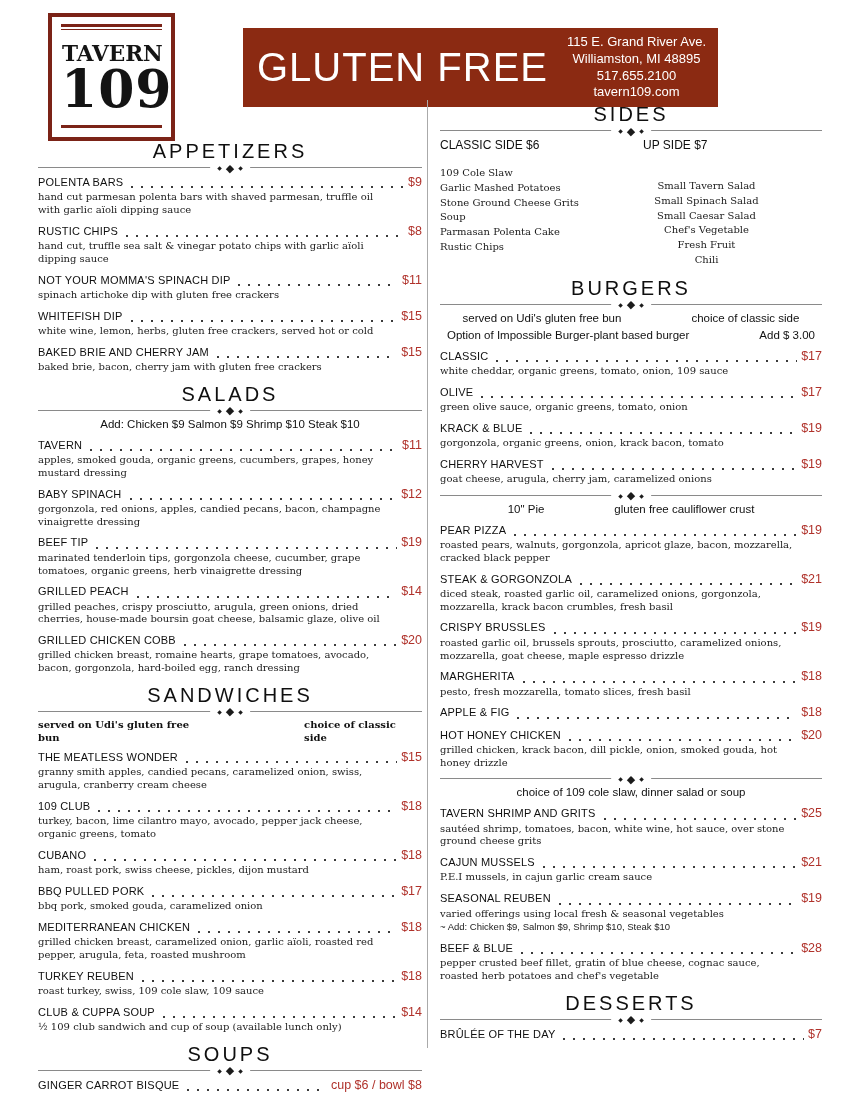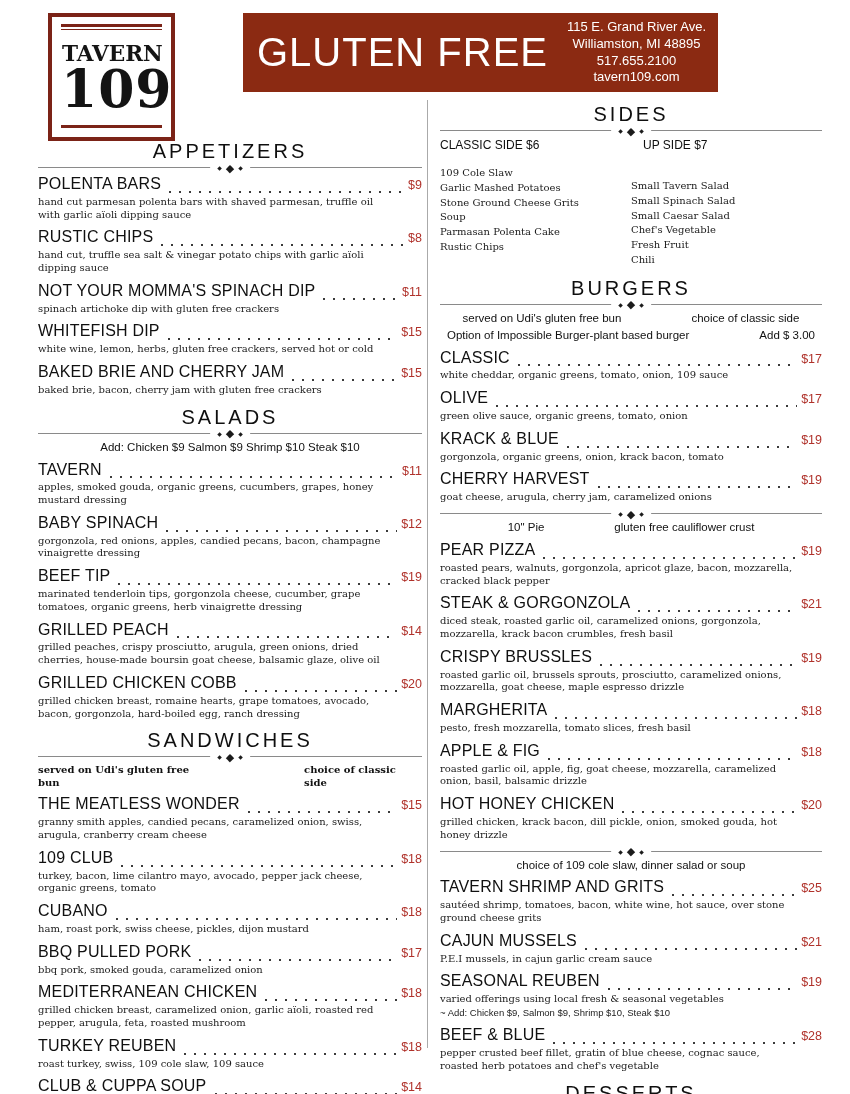--- a/index.html
+++ b/index.html
@@ -19,21 +19,21 @@
         border:4px solid var(--logo-border);background:#fff;padding:7px 9px;
         display:flex;flex-direction:column;justify-content:space-between;}
   .logo-rules{display:block;}
   .lg-thick{height:3px;background:var(--logo-border);margin-bottom:2px;}
   .lg-thin{height:1px;background:var(--logo-border);}
   .logo-mid{text-align:center;}
   .logo-tavern{font-family:"DejaVu Serif",serif;font-weight:bold;font-size:22px;
                letter-spacing:0px;line-height:1;transform:scaleX(.98);display:block;}
   .logo-109{font-family:"DejaVu Serif",serif;font-weight:bold;font-size:52px;
             line-height:.95;letter-spacing:1px;display:block;}
-  .banner{position:absolute;left:243px;top:13px;width:475px;height:79px;
+  .banner{position:absolute;left:243px;top:28px;width:475px;height:79px;
           background:var(--maroon);color:#fff;display:flex;align-items:center;
           justify-content:space-between;padding:0 12px 0 14px;}
   .banner-title{font-size:40px;letter-spacing:1px;font-weight:400;white-space:nowrap;}
   .banner-addr{text-align:center;font-size:13px;line-height:1.28;white-space:nowrap;}
 
   
   .col{position:absolute;}
   .col-left{left:38px;top:140px;width:384px;}
   .col-right{left:440px;top:103px;width:382px;}
   .divider{position:absolute;left:427px;top:100px;width:1px;height:948px;background:#aaa;}
@@ -48,36 +48,36 @@
   .d-small{font-size:6px;line-height:1;}
   .d-big{font-size:11px;line-height:1;}
   .sec-notes{margin:0 0 5px;}
   .note{display:flex;justify-content:center;gap:70px;font-size:11.5px;line-height:1.3;
         margin-bottom:2px;color:#111;}
   .note.serif{font-family:"DejaVu Serif",serif;font-weight:bold;font-size:10px;gap:90px;}
 
   
   .item{margin-bottom:6px;}
   .item-row{display:flex;align-items:baseline;line-height:1.3;}
-  .item-name{font-size:16px;letter-spacing:.2px;white-space:nowrap;color:#101010;}
+  .item-name{font-size:11px;letter-spacing:.2px;white-space:nowrap;color:#101010;}
   .dots{flex:1;align-self:flex-end;height:.6em;margin:0 4px 1px 4px;
         background-image:radial-gradient(circle,#3b3b3b 1px,transparent 1.4px);
         background-size:10px 4px;background-repeat:repeat-x;background-position:left bottom;}
   .item-price{font-size:12.5px;color:var(--price);white-space:nowrap;}
   .item-desc{font-family:"DejaVu Serif",serif;font-size:10px;line-height:1.28;
              color:#1b1b1b;margin-top:1px;padding-right:28px;}
   .item-desc2{font-size:9.5px;line-height:1.3;color:#222;margin-top:1px;}
 
   
   .sides-cols{display:flex;}
   .sides-col{width:50%;}
   .sides-header{font-size:12px;margin:1px 0 14px;color:#0f0f0f;}
   .sides-col.up .sides-header{padding-left:12px;}
   .sides-list{font-family:"DejaVu Serif",serif;font-size:10px;line-height:1.48;color:#1b1b1b;}
-  .sides-col.up .sides-list{text-align:left;padding-right:40px;margin-top:27px;}
+  .sides-col.up .sides-list{text-align:center;padding-right:40px;margin-top:27px;}
 </style>
 </head>
 <body>
 
 <div class="page">
 
   <div class="logo">
     <div class="logo-rules">
       <div class="lg-thick"></div>
         <div class="lg-thin"></div>
@@ -501,21 +501,20 @@
     <div class="item-desc">pesto, fresh mozzarella, tomato slices, fresh basil</div>
 
   </div>
 
   <div class="item">
     <div class="item-row">
       <span class="item-name">APPLE &amp; FIG</span>
       <span class="dots"></span>
       <span class="item-price">$18</span>
     </div>
-    <div class="item-desc">roasted garlic oil, apple, fig, goat cheese, mozzarella, caramelized onion, basil,  balsamic drizzle</div>
 
   </div>
 
   <div class="item">
     <div class="item-row">
       <span class="item-name">HOT HONEY CHICKEN</span>
       <span class="dots"></span>
       <span class="item-price">$20</span>
     </div>
     <div class="item-desc">grilled chicken, krack bacon, dill pickle, onion, smoked gouda, hot honey drizzle</div>

